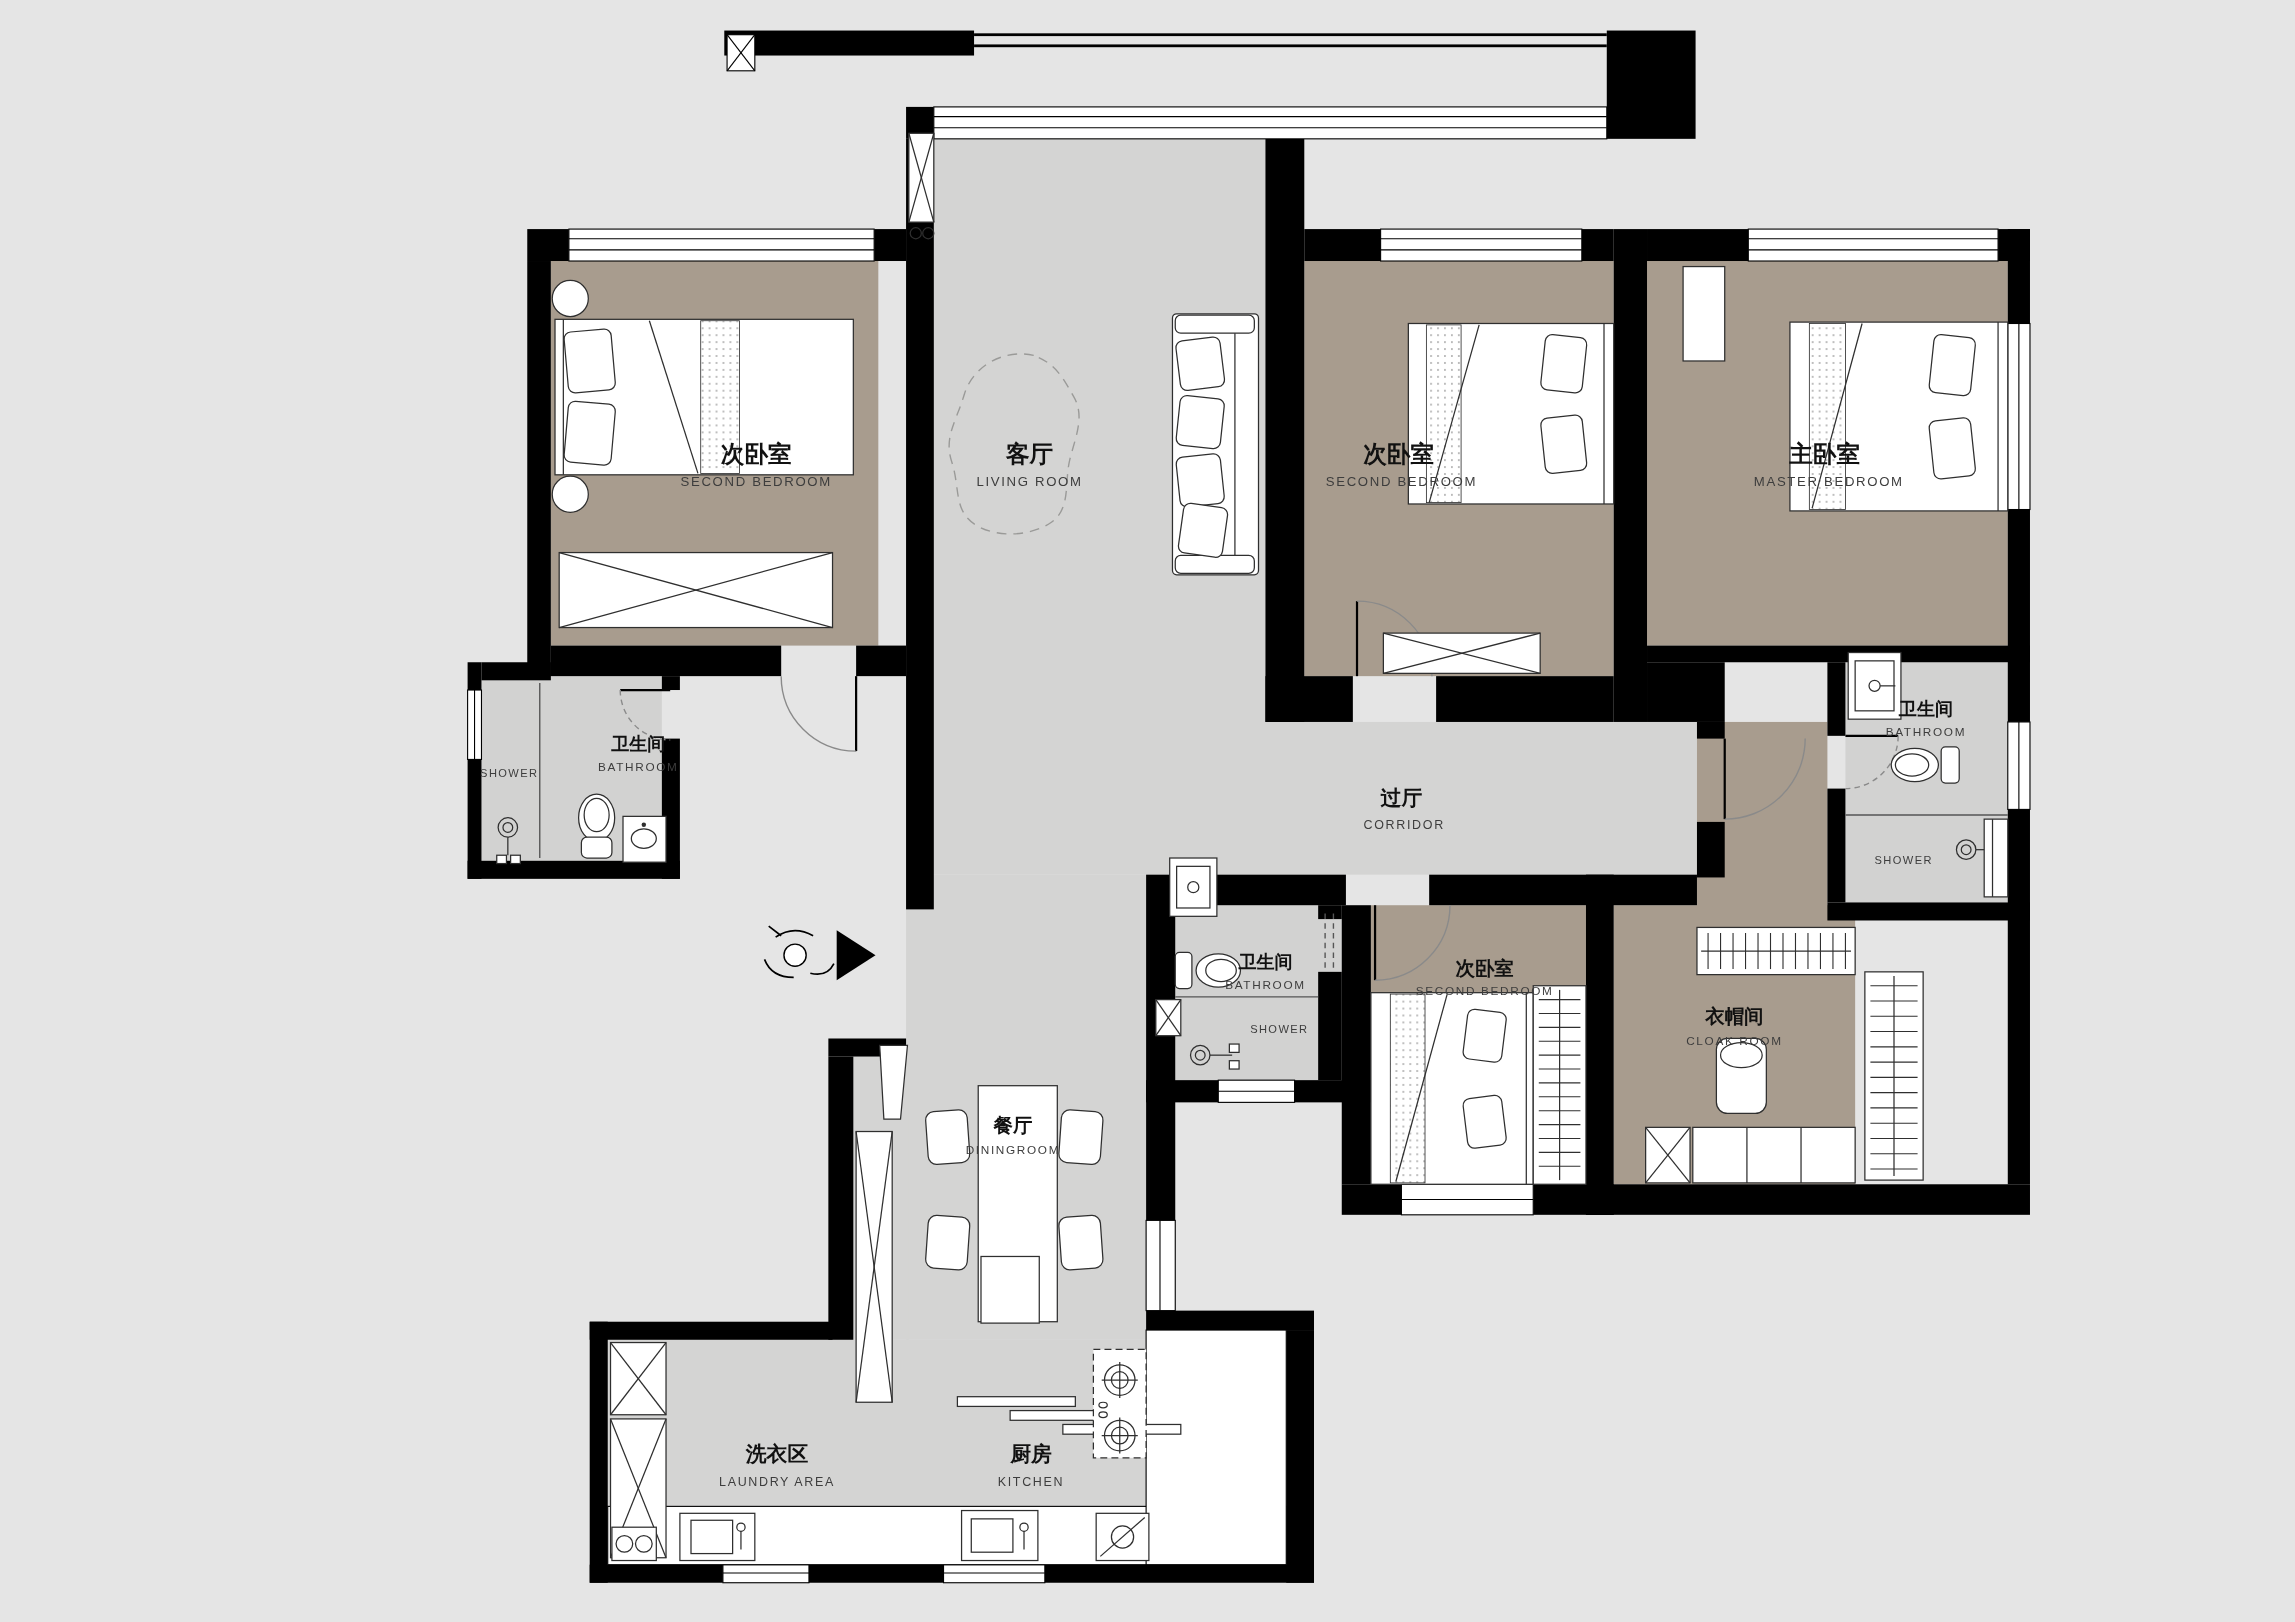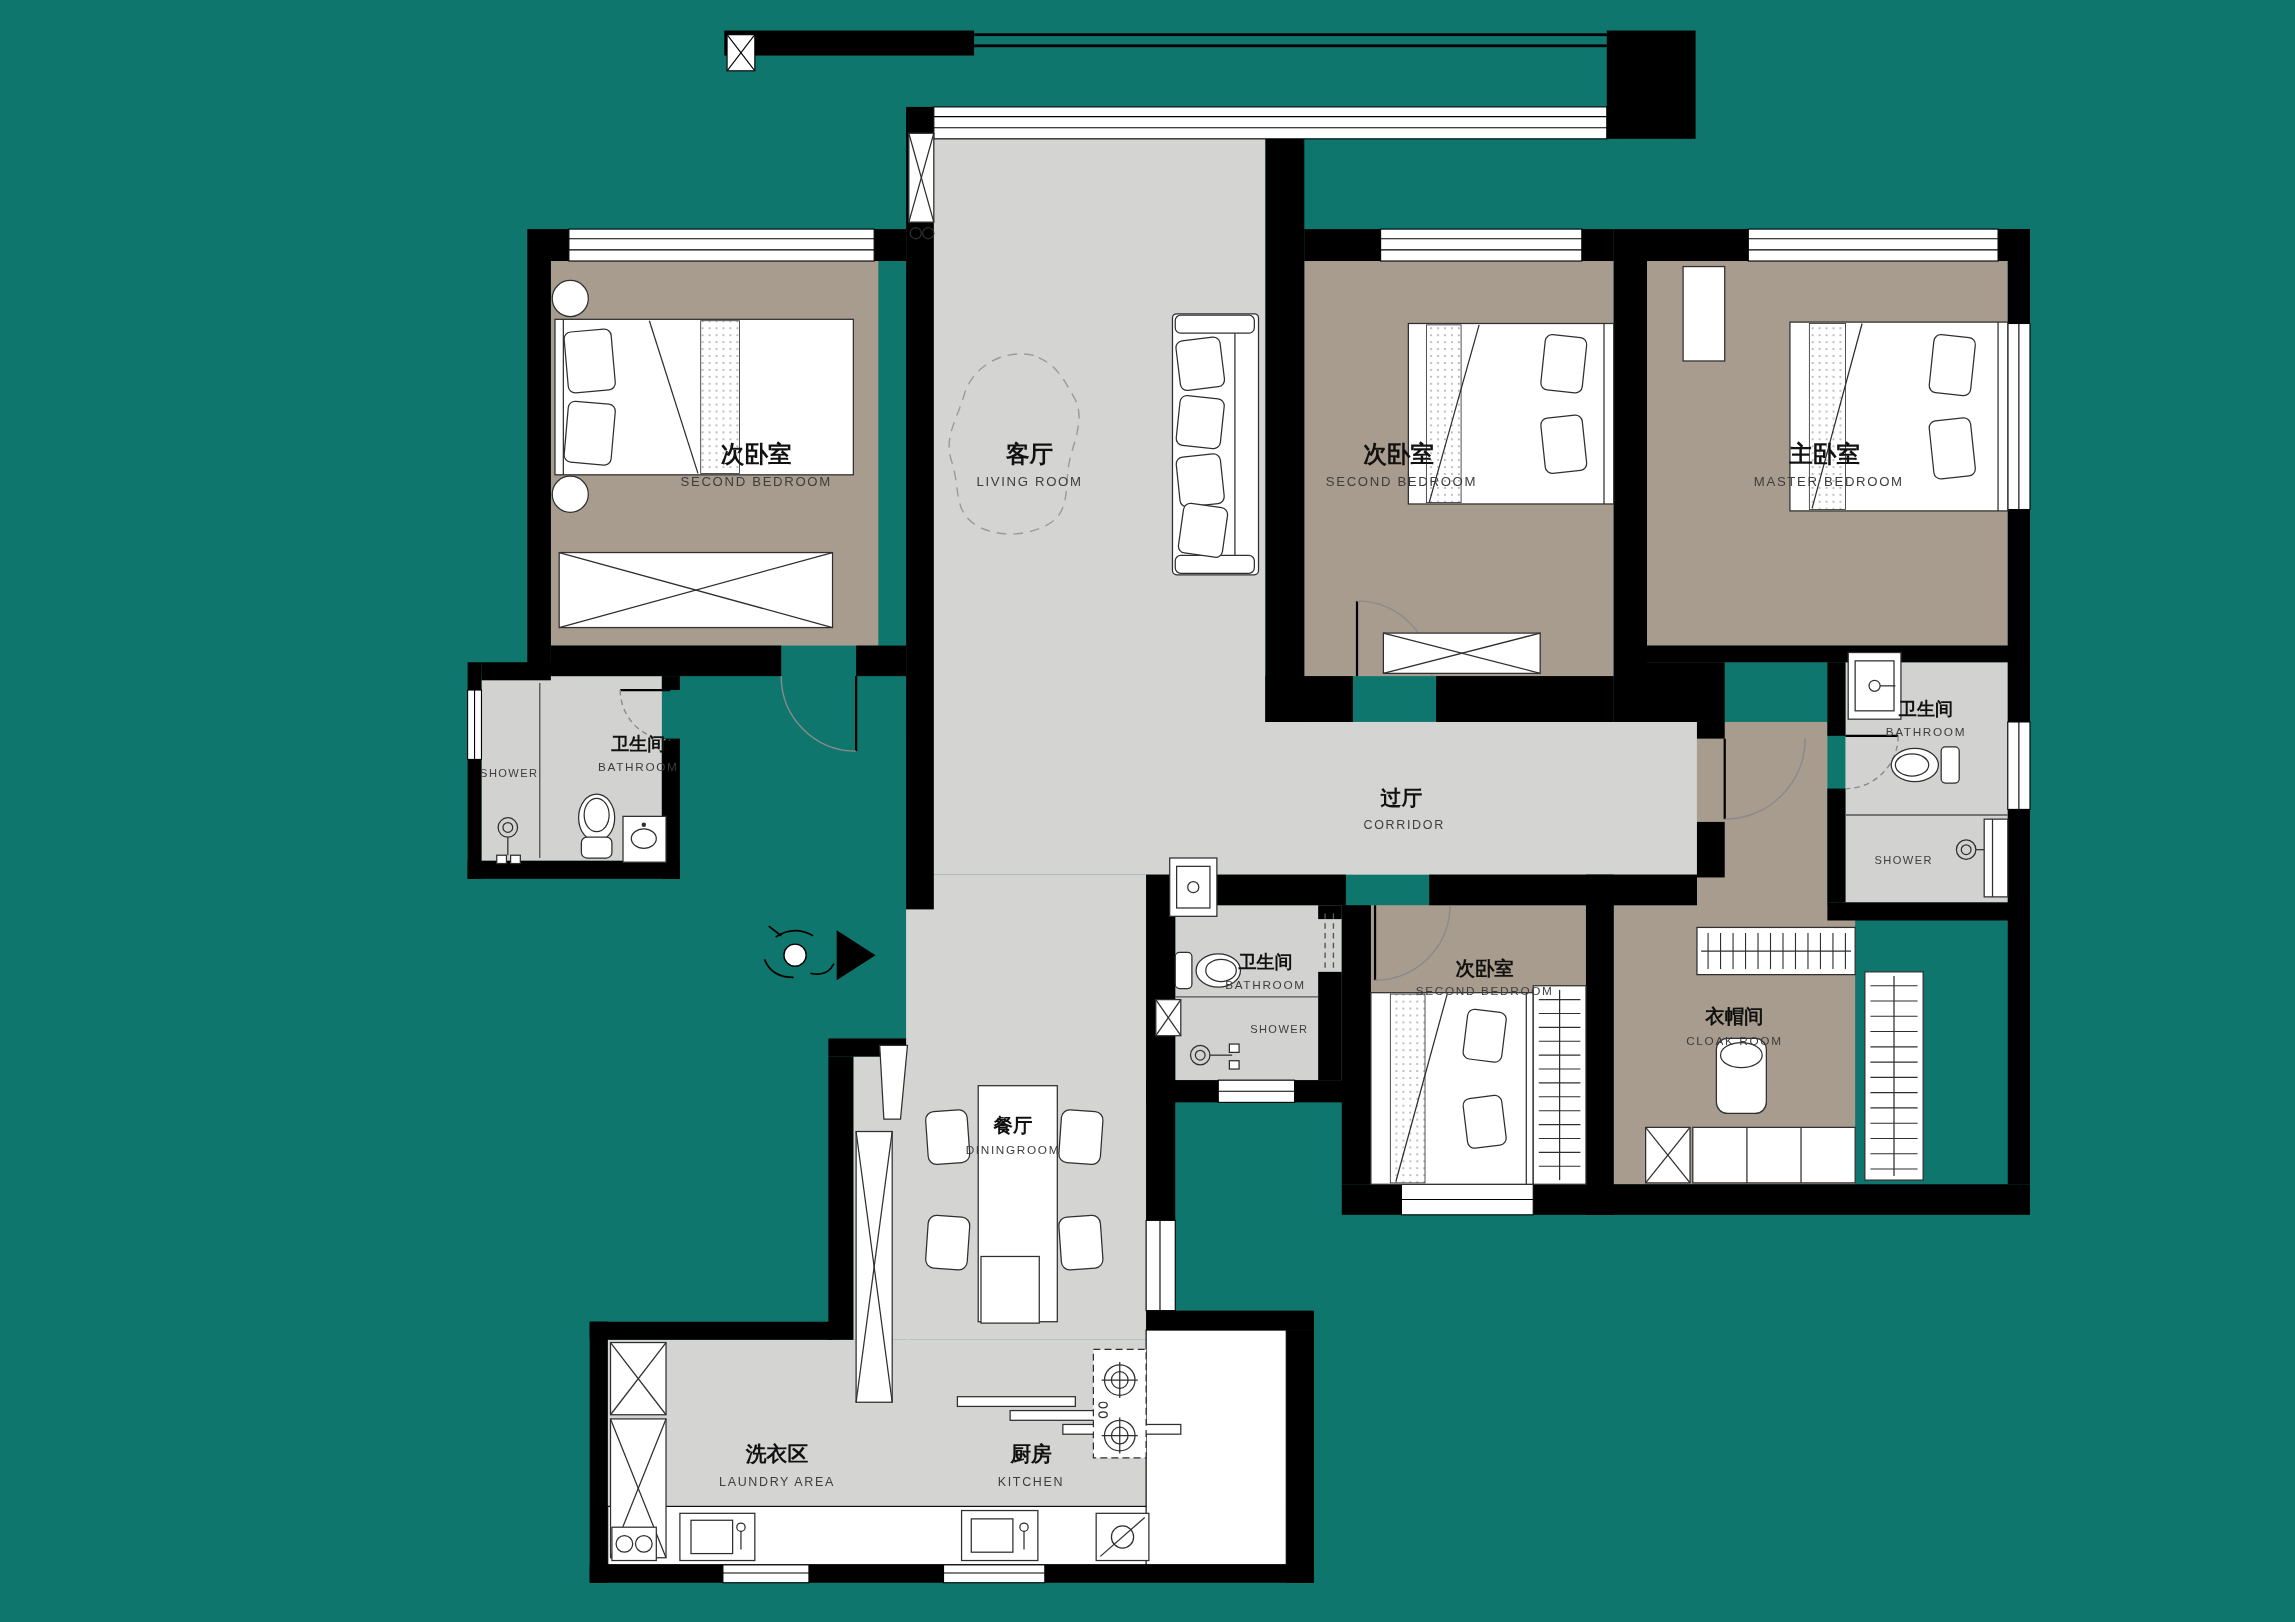--- a/index.html
+++ b/index.html
@@ -1,16 +1,16 @@
 <!DOCTYPE html>
 <html style="font-size:7.4px"><head>
 <meta charset="utf-8">
 <style>
   html,body{margin:0;padding:0;background:#fff;}
-  #stage{width:2295px;height:1623px;position:relative;background:#0f766e;overflow:hidden;}
+  #stage{width:2295px;height:1623px;position:relative;background:#e5e5e5;overflow:hidden;}
   svg{display:block;}
   text{user-select:none;}
   .cn{font-family:"Liberation Serif","DejaVu Serif",serif;font-weight:bold;fill:#111;}
   .en{font-family:"Liberation Sans","DejaVu Sans",sans-serif;fill:#3d3d3d;letter-spacing:1.2px;font-weight:400;}
   .zone{font-family:"Liberation Sans","DejaVu Sans",sans-serif;fill:#3d3d3d;letter-spacing:1px;}
   .furn{fill:#ffffff;stroke:#2f2f2f;stroke-width:0.9;}
   .furnln{fill:none;stroke:#2f2f2f;stroke-width:0.9;}
   .wall{fill:#000;}
   .winbox{fill:#fff;stroke:#000;stroke-width:0.8;}
   .winln{stroke:#000;stroke-width:0.8;}

